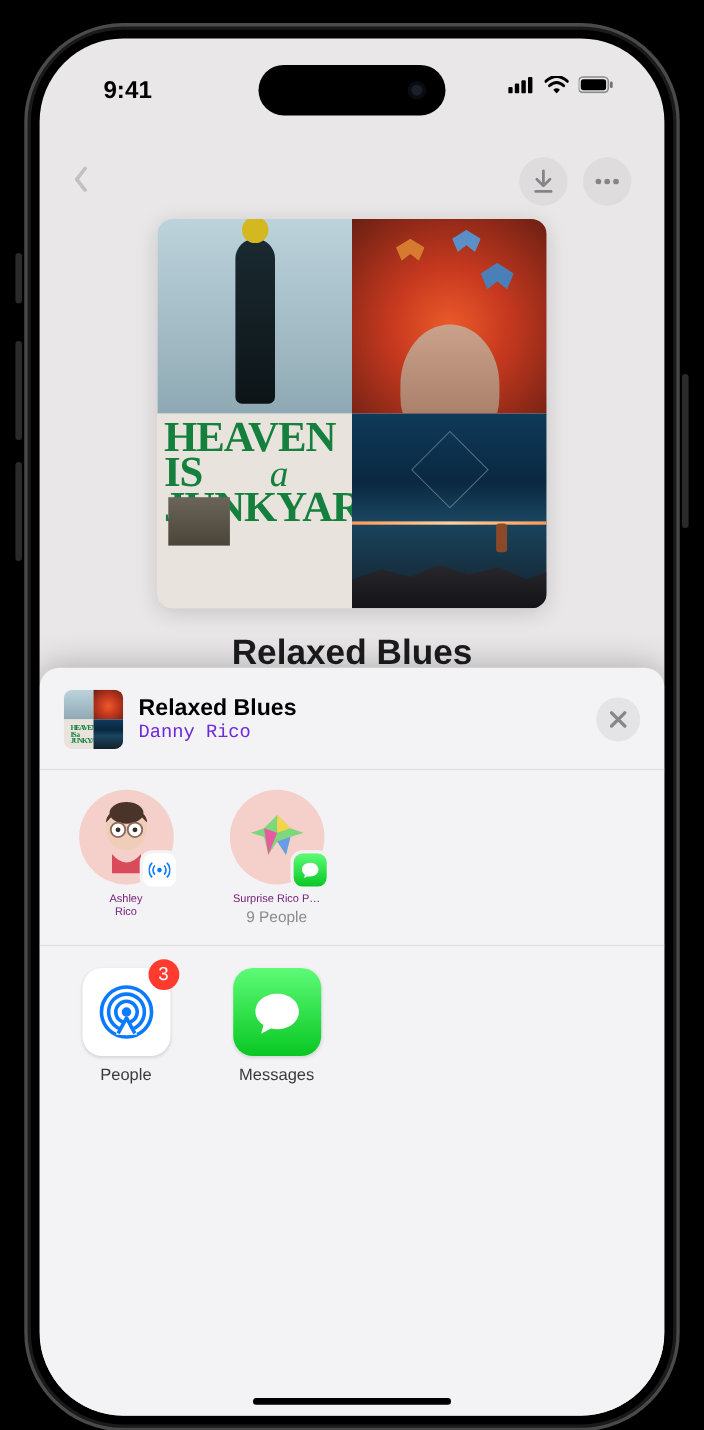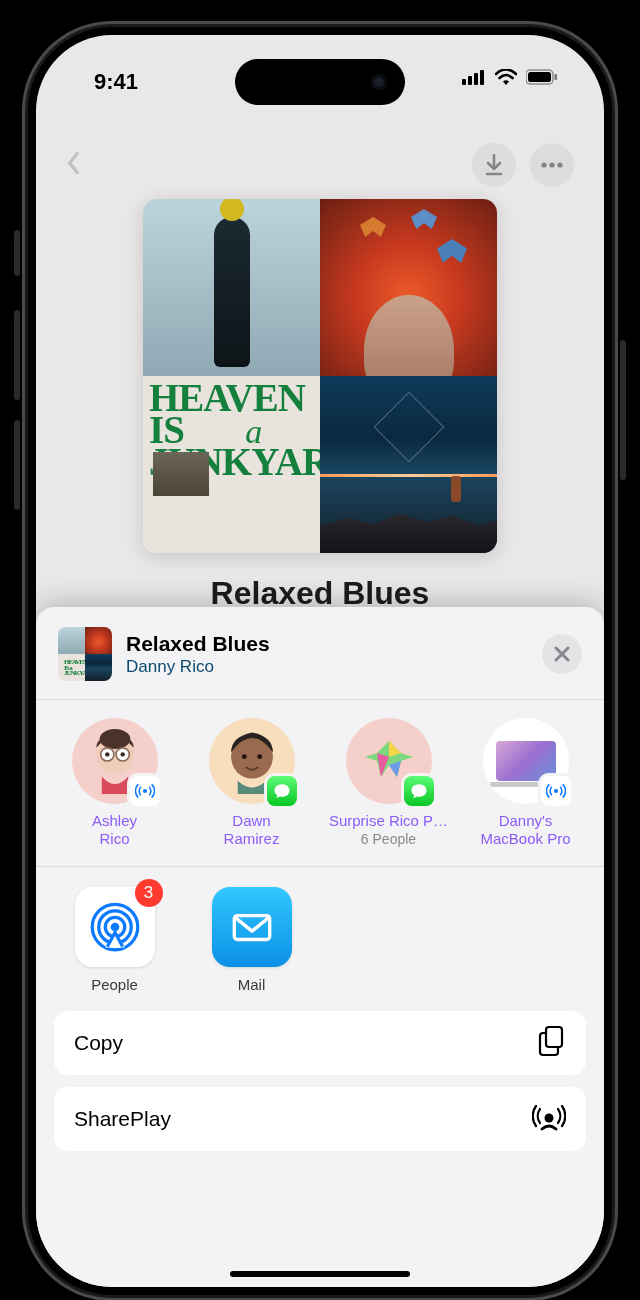--- a/index.html
+++ b/index.html
@@ -100,21 +100,21 @@
       display:flex; align-items:center; padding:20px 22px 18px 22px;
       border-bottom:1px solid #dcdbde;
     }
     .sheet-thumb {
       width:54px; height:54px; border-radius:8px; overflow:hidden; flex-shrink:0;
       display:grid; grid-template-columns:1fr 1fr; grid-template-rows:1fr 1fr;
     }
     .sheet-thumb > div { font-size:6px; }
     .sheet-titles { margin-left:14px; flex:1; }
     .sheet-title { font-size:21px; font-weight:600; color:#000; }
-    .sheet-sub { font-size:17px; color:#0c4a6e; margin-top:1px; }
+    .sheet-sub { font-size:17px; color:#6d28d9; margin-top:1px;font-family:Liberation Mono, monospace; }
     .close-btn {
       width:40px; height:40px; border-radius:50%; background:#e4e3e6;
       display:flex; align-items:center; justify-content:center;
     }
 
     .contacts-row {
       display:flex; padding:18px 10px 18px 10px; gap:0;
       border-bottom:1px solid #dcdbde;
     }
     .contact {
@@ -136,21 +136,21 @@
     .mbp{width:60px;height:40px;background:linear-gradient(135deg,#d9a8d8,#9a6fd0 50%,#6a8fd8);border-radius:4px;position:relative;}
     .mbp::after{content:"";position:absolute;left:-6px;right:-6px;bottom:-6px;height:5px;background:#c8c8cc;border-radius:0 0 3px 3px;}
     .mini-badge {
       position:absolute; right:-2px; bottom:-2px;
       width:30px; height:30px; border-radius:8px;
       display:flex; align-items:center; justify-content:center;
       box-shadow:0 0 0 3px #f3f2f5;
     }
     .mini-badge.airdrop { background:#fff; }
     .mini-badge.msg { background:linear-gradient(#5dfb77,#09c723); }
-    .contact-name { font-size:15px; color:#8b5cf6; margin-top:8px; line-height:1.2; white-space:pre-line; max-width:120px; overflow:hidden; text-overflow:ellipsis;}
+    .contact-name { font-size:10px; color:#701a75; margin-top:8px; line-height:1.2; white-space:pre-line; max-width:120px; overflow:hidden; text-overflow:ellipsis;}
     .contact-sub { font-size:14px; color:#8a8a8e; margin-top:1px;}
 
     .apps-row {
       display:flex; padding:20px 10px 18px 10px;
     }
     .app { width:25%; display:flex; flex-direction:column; align-items:center; }
     .app-icon {
       width:80px; height:80px; border-radius:18px;
       display:flex; align-items:center; justify-content:center;
       position:relative;
@@ -318,132 +318,68 @@
                   <path d="M17 7 A7 7 0 0 1 17 17" stroke="#0a7aff" stroke-width="1.8" fill="none"></path>
                   <path d="M4 20 A11 11 0 0 1 4 4" stroke="#0a7aff" stroke-width="1.8" fill="none"></path>
                   <path d="M20 4 A11 11 0 0 1 20 20" stroke="#0a7aff" stroke-width="1.8" fill="none"></path>
                 </svg>
             </div>
           </div>
           <div class="contact-name">Ashley
 Rico</div>
         </div>
 
-        <div class="contact">
-          <div class="avatar-wrap">
-            <div class="avatar peach">
-              <svg class="memoji" viewBox="0 0 60 60">
-                  <ellipse cx="30" cy="26" rx="19" ry="20" fill="#9a6a4e"></ellipse>
-                  <path d="M11 22 Q30 -4 49 22 Q49 8 30 4 Q11 8 11 22" fill="#2a2420"></path>
-                  <circle cx="23" cy="26" r="2.2" fill="#1a120e"></circle>
-                  <circle cx="37" cy="26" r="2.2" fill="#1a120e"></circle>
-                  <path d="M25 36 Q30 40 35 36" stroke="#5a3a2a" stroke-width="1.8" fill="none" stroke-linecap="round"></path>
-                  <path d="M17 48 Q30 60 43 48 L43 60 L17 60 Z" fill="#5a8a7a"></path>
-                </svg>
-            </div>
-            <div class="mini-badge msg">
-              <svg width="18" height="18" viewBox="0 0 24 24">
-                  <path d="M12 3 C6 3 2 6.8 2 11.4 C2 14 3.4 16.3 5.6 17.8 L4.6 21.5 L9 19.4 C10 19.7 11 19.8 12 19.8 C18 19.8 22 16 22 11.4 C22 6.8 18 3 12 3 Z" fill="#fff"></path>
-                </svg>
-            </div>
-          </div>
-          <div class="contact-name">Dawn
-Ramirez</div>
-        </div>
 
         <div class="contact">
           <div class="avatar-wrap">
             <div class="avatar mint">
               <svg class="pinata" viewBox="0 0 60 60">
                   <path d="M30 10 L42 22 L54 26 L42 30 L38 46 L30 34 L22 46 L18 30 L6 26 L18 22 Z" fill="#7dd87d"></path>
                   <path d="M30 10 L42 22 L30 26 Z" fill="#f5d548"></path>
                   <path d="M18 22 L30 26 L22 46 Z" fill="#e85aa0"></path>
                   <path d="M42 30 L38 46 L30 34 Z" fill="#6a9ae8"></path>
                 </svg>
             </div>
             <div class="mini-badge msg">
               <svg width="18" height="18" viewBox="0 0 24 24">
                   <path d="M12 3 C6 3 2 6.8 2 11.4 C2 14 3.4 16.3 5.6 17.8 L4.6 21.5 L9 19.4 C10 19.7 11 19.8 12 19.8 C18 19.8 22 16 22 11.4 C22 6.8 18 3 12 3 Z" fill="#fff"></path>
                 </svg>
             </div>
           </div>
           <div class="contact-name" style="white-space:nowrap">Surprise Rico P…</div>
-          <div class="contact-sub">6 People</div>
-        </div>
-
-        <div class="contact">
-          <div class="avatar-wrap">
-            <div class="avatar white">
-              <div class="mbp"></div>
-            </div>
-            <div class="mini-badge airdrop">
-              <svg width="20" height="20" viewBox="0 0 24 24">
-                  <circle cx="12" cy="12" r="2.5" fill="#0a7aff"></circle>
-                  <path d="M7 17 A7 7 0 0 1 7 7" stroke="#0a7aff" stroke-width="1.8" fill="none"></path>
-                  <path d="M17 7 A7 7 0 0 1 17 17" stroke="#0a7aff" stroke-width="1.8" fill="none"></path>
-                  <path d="M4 20 A11 11 0 0 1 4 4" stroke="#0a7aff" stroke-width="1.8" fill="none"></path>
-                  <path d="M20 4 A11 11 0 0 1 20 20" stroke="#0a7aff" stroke-width="1.8" fill="none"></path>
-                </svg>
-            </div>
-          </div>
-          <div class="contact-name">Danny's
-MacBook Pro</div>
-        </div>
+          <div class="contact-sub">9 People</div>
+        </div>
+
       </div>
 
       <div class="apps-row">
         <div class="app">
           <div class="app-icon white">
             <svg width="52" height="52" viewBox="0 0 48 48">
                 <circle cx="24" cy="24" r="4" fill="#0a7aff"></circle>
                 <circle cx="24" cy="24" r="9" stroke="#0a7aff" stroke-width="3" fill="none"></circle>
                 <circle cx="24" cy="24" r="15" stroke="#0a7aff" stroke-width="3" fill="none"></circle>
                 <circle cx="24" cy="24" r="21" stroke="#0a7aff" stroke-width="3" fill="none"></circle>
                 <path d="M15 43 L24 27 L33 43 Z" fill="#fff"></path>
                 <path d="M17 42 L24 29 L31 42" stroke="#0a7aff" stroke-width="3" fill="#fff" stroke-linejoin="round"></path>
               </svg>
             <div class="app-badge">3</div>
           </div>
           <div class="app-label">People</div>
         </div>
         <div class="app">
-          <div class="app-icon blue">
+          <div class="app-icon green">
             <svg width="50" height="50" viewBox="0 0 48 48">
-                <rect x="7" y="13" width="34" height="23" rx="3" fill="none" stroke="#fff" stroke-width="3.2"></rect>
-                <path d="M8 15 L24 28 L40 15" stroke="#fff" stroke-width="3.2" fill="none" stroke-linecap="round" stroke-linejoin="round"></path>
+                <path d="M24 8 C13 8 5 15 5 23.5 C5 28.4 7.7 32.7 12 35.4 L10 43 L18.6 38.5 C20.3 38.9 22.1 39 24 39 C35 39 43 32 43 23.5 C43 15 35 8 24 8 Z" fill="#fff"></path>
               </svg>
           </div>
-          <div class="app-label">Mail</div>
+          <div class="app-label">Messages</div>
         </div>
         <div class="app"></div>
       </div>
 
-      <div class="action-list">
-        <div class="action-item">
-          <span class="action-label">Copy</span>
-          <span>
-            <svg width="28" height="32" viewBox="0 0 28 32">
-                <rect x="8" y="2" width="16" height="20" rx="3" stroke="#000" stroke-width="2.2" fill="none"></rect>
-                <path d="M8 8 H5 A3 3 0 0 0 2 11 V27 A3 3 0 0 0 5 30 H17 A3 3 0 0 0 20 27 V22" stroke="#000" stroke-width="2.2" fill="none"></path>
-              </svg>
-          </span>
-        </div>
-        <div class="action-item">
-          <span class="action-label">SharePlay</span>
-          <span>
-            <svg width="34" height="28" viewBox="0 0 34 28">
-                <circle cx="17" cy="15" r="4.5" fill="#000"></circle>
-                <path d="M10 26 Q17 20 24 26" stroke="#000" stroke-width="2.8" fill="none" stroke-linecap="round"></path>
-                <path d="M8 20 A12 12 0 0 1 8 6" stroke="#000" stroke-width="2.2" fill="none" stroke-linecap="round"></path>
-                <path d="M26 6 A12 12 0 0 1 26 20" stroke="#000" stroke-width="2.2" fill="none" stroke-linecap="round"></path>
-                <path d="M4 23 A17 17 0 0 1 4 3" stroke="#000" stroke-width="2.2" fill="none" stroke-linecap="round"></path>
-                <path d="M30 3 A17 17 0 0 1 30 23" stroke="#000" stroke-width="2.2" fill="none" stroke-linecap="round"></path>
-              </svg>
-          </span>
-        </div>
-      </div>
 
     </div>
 
     <div class="home-indicator"></div>
 
   </div>
 </div>
 
 </body></html>

